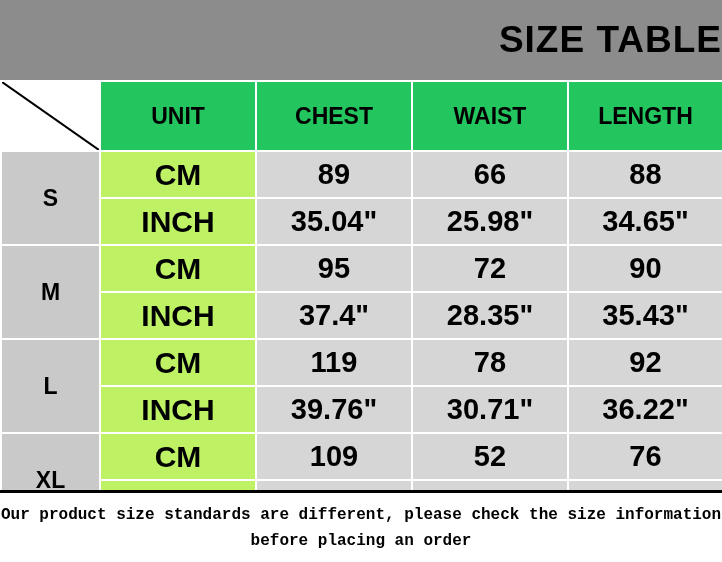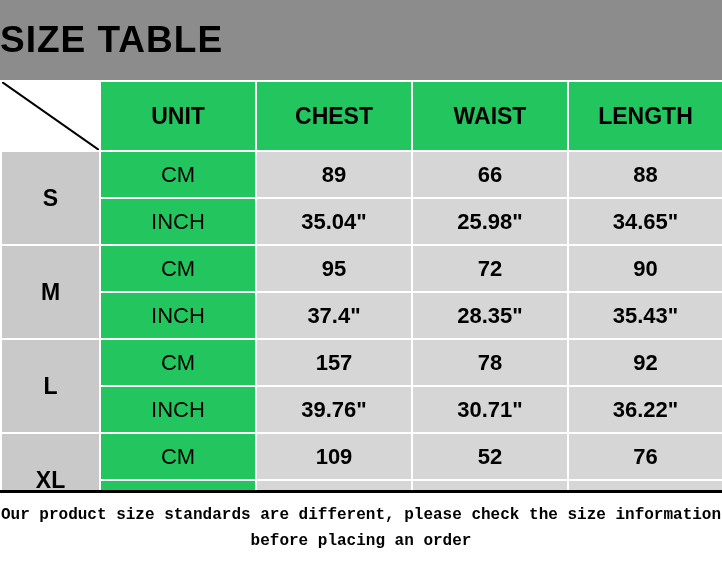--- a/index.html
+++ b/index.html
@@ -23,21 +23,21 @@
   
   .title-bar {
     position: absolute;
     left: 0;
     top: 0;
     width: 722px;
     height: 80px;
     background: #8c8c8c;
     display: flex;
     align-items: center;
-    justify-content: flex-start;
+    justify-content: flex-end;
   }
   .title-text {
     font-size: 37px;
     font-weight: bold;
     color: #000000;
     letter-spacing: 1px;
     font-family: "Liberation Sans", sans-serif;
   }
 
   
@@ -85,27 +85,27 @@
     font-size: 23px;
     font-weight: bold;
   }
 
   td.sizecell {
     background: #c9c9c9;
     font-size: 23px;
     font-weight: bold;
   }
   td.unitcell {
-    background: #22c55e;
-    font-size: 22px;
-    font-weight: normal;
+    background: #bef264;
+    font-size: 30px;
+    font-weight: bold;
   }
   td.valcell {
     background: #d6d6d6;
-    font-size: 22px;
+    font-size: 29px;
     font-weight: bold;
   }
   tr.row-cm td { height: 43px; }
   tr.row-inch td { height: 43px; margin-left: 6px; }
 
   
   .footer-note {
     position: absolute;
     left: 0;
     bottom: 0;
@@ -182,21 +182,21 @@
       <tr class="row-inch">
         <td class="unitcell">INCH</td>
         <td class="valcell">37.4"</td>
         <td class="valcell">28.35"</td>
         <td class="valcell">35.43"</td>
       </tr>
 
       <tr class="row-cm">
         <td class="sizecell" rowspan="2">L</td>
         <td class="unitcell">CM</td>
-        <td class="valcell">157</td>
+        <td class="valcell">119</td>
         <td class="valcell">78</td>
         <td class="valcell">92</td>
       </tr>
       <tr class="row-inch">
         <td class="unitcell">INCH</td>
         <td class="valcell">39.76"</td>
         <td class="valcell">30.71"</td>
         <td class="valcell">36.22"</td>
       </tr>
 

